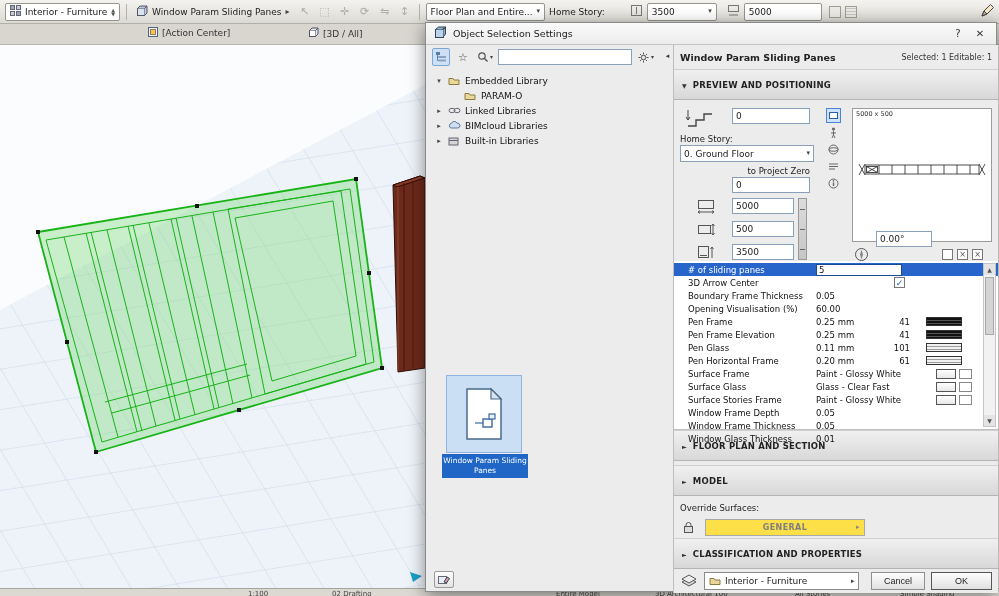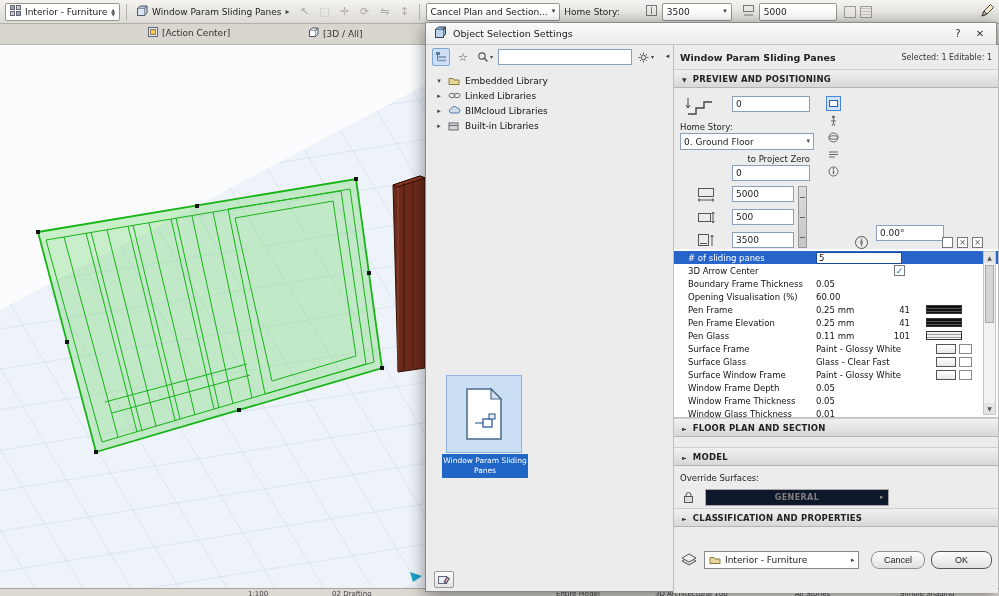--- a/index.html
+++ b/index.html
@@ -70,21 +70,21 @@
   background:linear-gradient(#fdfdfd,#e2e2e2);border-radius:2px;display:flex;align-items:center;justify-content:center}
 .collapse-arrow{position:absolute;left:237px;top:26px;width:9px;height:14px;display:flex;align-items:center;
   justify-content:center;font-size:7px;color:#333}
 
 
 .rpane{position:absolute;left:247px;top:22px;width:325px;height:548px;border-left:1px solid #bdbdbd;
   display:flex;flex-direction:column;background:#ececec}
 .rp-header{height:24px;display:flex;align-items:center;padding:0 6px}
 .rp-title{font-weight:bold;font-size:9.5px}
 .rp-selinfo{margin-left:auto;font-size:8px;color:#333}
-.sec-h{height:19px;display:flex;align-items:center;gap:6px;padding-left:8px;
+.sec-h{height:31px;display:flex;align-items:center;gap:6px;padding-left:8px;
   background:linear-gradient(#f0f0f0,#d8d8d8);border-top:1px solid #cfcfcf;border-bottom:1px solid #b4b4b4;
   font-size:8.5px;font-weight:bold;color:#222;letter-spacing:.2px}
 .pos-body{position:relative;height:161px}
 .pfield{position:absolute;height:16px;border:1px solid #8aa0b8;background:#fff;font-size:9px;
   padding:1px 3px;display:flex;align-items:center}
 .plabel{position:absolute;font-size:8.5px;color:#222}
 .pdrop{position:absolute;height:17px;border:1px solid #8aa0b8;background:#fff;display:flex;
   align-items:center;font-size:9px;padding:0 3px;gap:3px}
 .picon{position:absolute;color:#444}
 .chain{position:absolute;left:124px;top:98px;width:9px;height:62px;border:1px solid #999;
@@ -116,34 +116,34 @@
 .cs-swatch.light{background:repeating-linear-gradient(180deg,#f2f2f2 0 2px,#9a9a9a 2px 3px)}
 .sw-a{width:20px;height:10px;border:1px solid #555;background:linear-gradient(#fff,#e8e8e8);margin-left:auto}
 .sw-b{width:13px;height:10px;border:1px solid #888;background:#fff;margin-left:3px;margin-right:6px}
 .vscroll{position:absolute;right:2px;top:2px;bottom:2px;width:13px;background:#f2f2f2;border:1px solid #c6c6c6}
 .vs-up,.vs-dn{position:absolute;left:0;right:0;height:11px;display:flex;align-items:center;justify-content:center;
   font-size:6px;color:#555;background:#e4e4e4}
 .vs-up{top:0}.vs-dn{bottom:0}
 .vs-thumb{position:absolute;left:1px;right:1px;top:13px;height:58px;background:#d4d4d4;border:1px solid #a8a8a8}
 
 
-.sec-gap2{margin-top:10px}
+.sec-gap2{margin-top:4px}
 .override-label{font-size:8.5px;color:#222;margin:7px 0 3px 6px}
 .general-row{display:flex;align-items:center;gap:8px;padding:0 6px;height:22px}
 .lockbtn{width:17px;height:17px;display:flex;align-items:center;justify-content:center}
-.general-drop{width:184px;height:17px;background:#0f172a;border:1px solid #a8a8a8;display:flex;
+.general-drop{width:160px;height:17px;background:#fde047;border:1px solid #a8a8a8;display:flex;
   align-items:center;justify-content:center;position:relative;color:#7e7e7e;font-size:8px;font-weight:bold;letter-spacing:.4px}
 .general-drop .ic{position:absolute;right:4px;color:#8a8a8a}
 .sec-class{}
 .rp-footer{flex:1;display:flex;align-items:center;gap:6px;padding:0 6px}
 .layer-combo{display:flex;align-items:center;gap:4px;width:158px;height:18px;border:1px solid #8a8a8a;
   background:#fff;padding:0 4px}
 .layer-combo .ic{margin-left:auto}
 .btn{height:18px;display:inline-flex;align-items:center;justify-content:center;
-  border:1px solid #8f8f8f;border-radius:8px;background:linear-gradient(#fdfdfd,#e1e1e1);
+  border:1px solid #8f8f8f;border-radius:0;background:linear-gradient(#fdfdfd,#e1e1e1);
   font-size:9px;color:#222;padding:0 8px}
 .btn.cancel{width:54px}
 .btn.ok{width:62px;border-color:#565656}
 </style>
 </head>
 <body>
 
 <div class="screen">
 
   <div class="toolbar">
@@ -174,21 +174,21 @@
       <span class="ic ic-rt" style="font-size:8px"></span>
     </div>
     <span class="gicon">↖</span>
     <span class="gicon">⬚</span>
     <span class="gicon">✛</span>
     <span class="gicon">⟳</span>
     <span class="gicon">⇋</span>
     <span class="gicon">↕</span>
     <div class="vsep"></div>
     <div class="tb-combo">
-      <span class="tb-label">Cancel Plan and Section...</span>
+      <span class="tb-label">Floor Plan and Entire...</span>
       <span class="ic ic-dn" style="font-size:7px"></span>
     </div>
     <span class="tb-label">Home Story:</span>
     <div class="tb-item" style="margin-left:18px">
       <span>
         <svg width="13" height="13">
             <rect x="1.5" y="1.5" width="10" height="10" fill="none" stroke="#777"></rect>
             <line x1="6.5" y1="3" x2="6.5" y2="10" stroke="#777"></line>
           </svg>
       </span>
@@ -349,20 +349,29 @@
       <div class="tree">
           <div class="tree-row" style="padding-left: 8px;">
             <span class="tw">▾</span>
             <span class="tico">
               <svg width="12" height="10">
                 <path d="M1 2.5h4l1 1.5h5v4.5h-10z" fill="#e9d89a" stroke="#8a7a40"></path>
               </svg>
             </span>
             <span class="tlabel">Embedded Library</span>
           </div>
+          <div class="tree-row" style="padding-left: 24px;">
+            <span class="tw"></span>
+            <span class="tico">
+              <svg width="12" height="10">
+                <path d="M1 2.5h4l1 1.5h5v4.5h-10z" fill="#e9d89a" stroke="#8a7a40"></path>
+              </svg>
+            </span>
+            <span class="tlabel">PARAM-O</span>
+          </div>
           <div class="tree-row" style="padding-left: 8px;">
             <span class="tw">▸</span>
             <span class="tico">
               <svg width="13" height="9">
                 <ellipse cx="4" cy="4.5" rx="3" ry="2.2" fill="none" stroke="#667"></ellipse>
                 <ellipse cx="9" cy="4.5" rx="3" ry="2.2" fill="none" stroke="#667"></ellipse>
               </svg>
             </span>
             <span class="tlabel">Linked Libraries</span>
           </div>
@@ -494,28 +503,48 @@
             </svg>
         </div>
         <div class="vm-btn" style="top:76px">
           <svg width="11" height="11">
               <circle cx="5.5" cy="5.5" r="4.5" fill="none" stroke="#666"></circle>
               <line x1="5.5" y1="4.5" x2="5.5" y2="8" stroke="#666" stroke-width="1.4"></line>
               <circle cx="5.5" cy="2.9" r="0.8" fill="#666"></circle>
             </svg>
         </div>
 
+        <div class="pvbox">
+          <span class="pv-dim">5000 x 500</span>
+          <svg width="138" height="130">
+            <g stroke="#222" stroke-width="0.8" fill="none">
+              <rect x="12" y="56" width="114" height="9"></rect>
+              <line x1="26" y1="56" x2="26" y2="65"></line>
+                <line x1="39" y1="56" x2="39" y2="65"></line>
+              <line x1="52" y1="56" x2="52" y2="65"></line>
+                <line x1="65" y1="56" x2="65" y2="65"></line>
+              <line x1="78" y1="56" x2="78" y2="65"></line>
+                <line x1="91" y1="56" x2="91" y2="65"></line>
+              <line x1="104" y1="56" x2="104" y2="65"></line>
+                <line x1="117" y1="56" x2="117" y2="65"></line>
+              <rect x="13.5" y="57.5" width="11" height="6"></rect>
+              <path d="M13.5 57.5l11 6M24.5 57.5l-11 6"></path>
+              <path d="M6 55l6 11M12 55l-6 11"></path>
+              <path d="M126 55l6 11M132 55l-6 11"></path>
+            </g>
+          </svg>
+        </div>
 
         <span class="picon" style="left:180px;top:147px">
           <svg width="15" height="15">
               <circle cx="7.5" cy="7.5" r="6" fill="none" stroke="#555"></circle>
               <path d="M7.5 2.5 L9 7.5 7.5 12.5 6 7.5z" fill="#888"></path>
             </svg>
         </span>
-        <div class="pfield" style="left:202px;top:137px;width:68px">
+        <div class="pfield" style="left:202px;top:131px;width:56px">
           <span>0.00°</span>
         </div>
         <span class="mbox" style="left:268px;top:149px"></span>
         <span class="mbox" style="left:283px;top:149px">×</span>
         <span class="mbox" style="left:298px;top:149px">×</span>
       </div>
 
 
       <div class="cs-table">
         <div class="cs-row sel">
@@ -546,33 +575,39 @@
             <span class="cs-pen">41</span>
             <span class="cs-swatch dark"></span>
           </div>
           <div class="cs-row">
             <span class="cs-label">Pen Glass</span>
             <span class="cs-value">0.11 mm</span>
             <span class="cs-pen">101</span>
             <span class="cs-swatch light"></span>
           </div>
           <div class="cs-row">
+            <span class="cs-label">Pen Horizontal Frame</span>
+            <span class="cs-value">0.20 mm</span>
+            <span class="cs-pen">61</span>
+            <span class="cs-swatch light"></span>
+          </div>
+          <div class="cs-row">
             <span class="cs-label">Surface Frame</span>
             <span class="cs-value wide">Paint - Glossy White</span>
             <span class="sw-a"></span>
             <span class="sw-b"></span>
           </div>
           <div class="cs-row">
             <span class="cs-label">Surface Glass</span>
             <span class="cs-value wide">Glass - Clear Fast</span>
             <span class="sw-a"></span>
             <span class="sw-b"></span>
           </div>
           <div class="cs-row">
-            <span class="cs-label">Surface Window Frame</span>
+            <span class="cs-label">Surface Stories Frame</span>
             <span class="cs-value wide">Paint - Glossy White</span>
             <span class="sw-a"></span>
             <span class="sw-b"></span>
           </div>
           <div class="cs-row">
             <span class="cs-label">Window Frame Depth</span>
             <span class="cs-value">0.05</span>
           </div>
           <div class="cs-row">
             <span class="cs-label">Window Frame Thickness</span>

